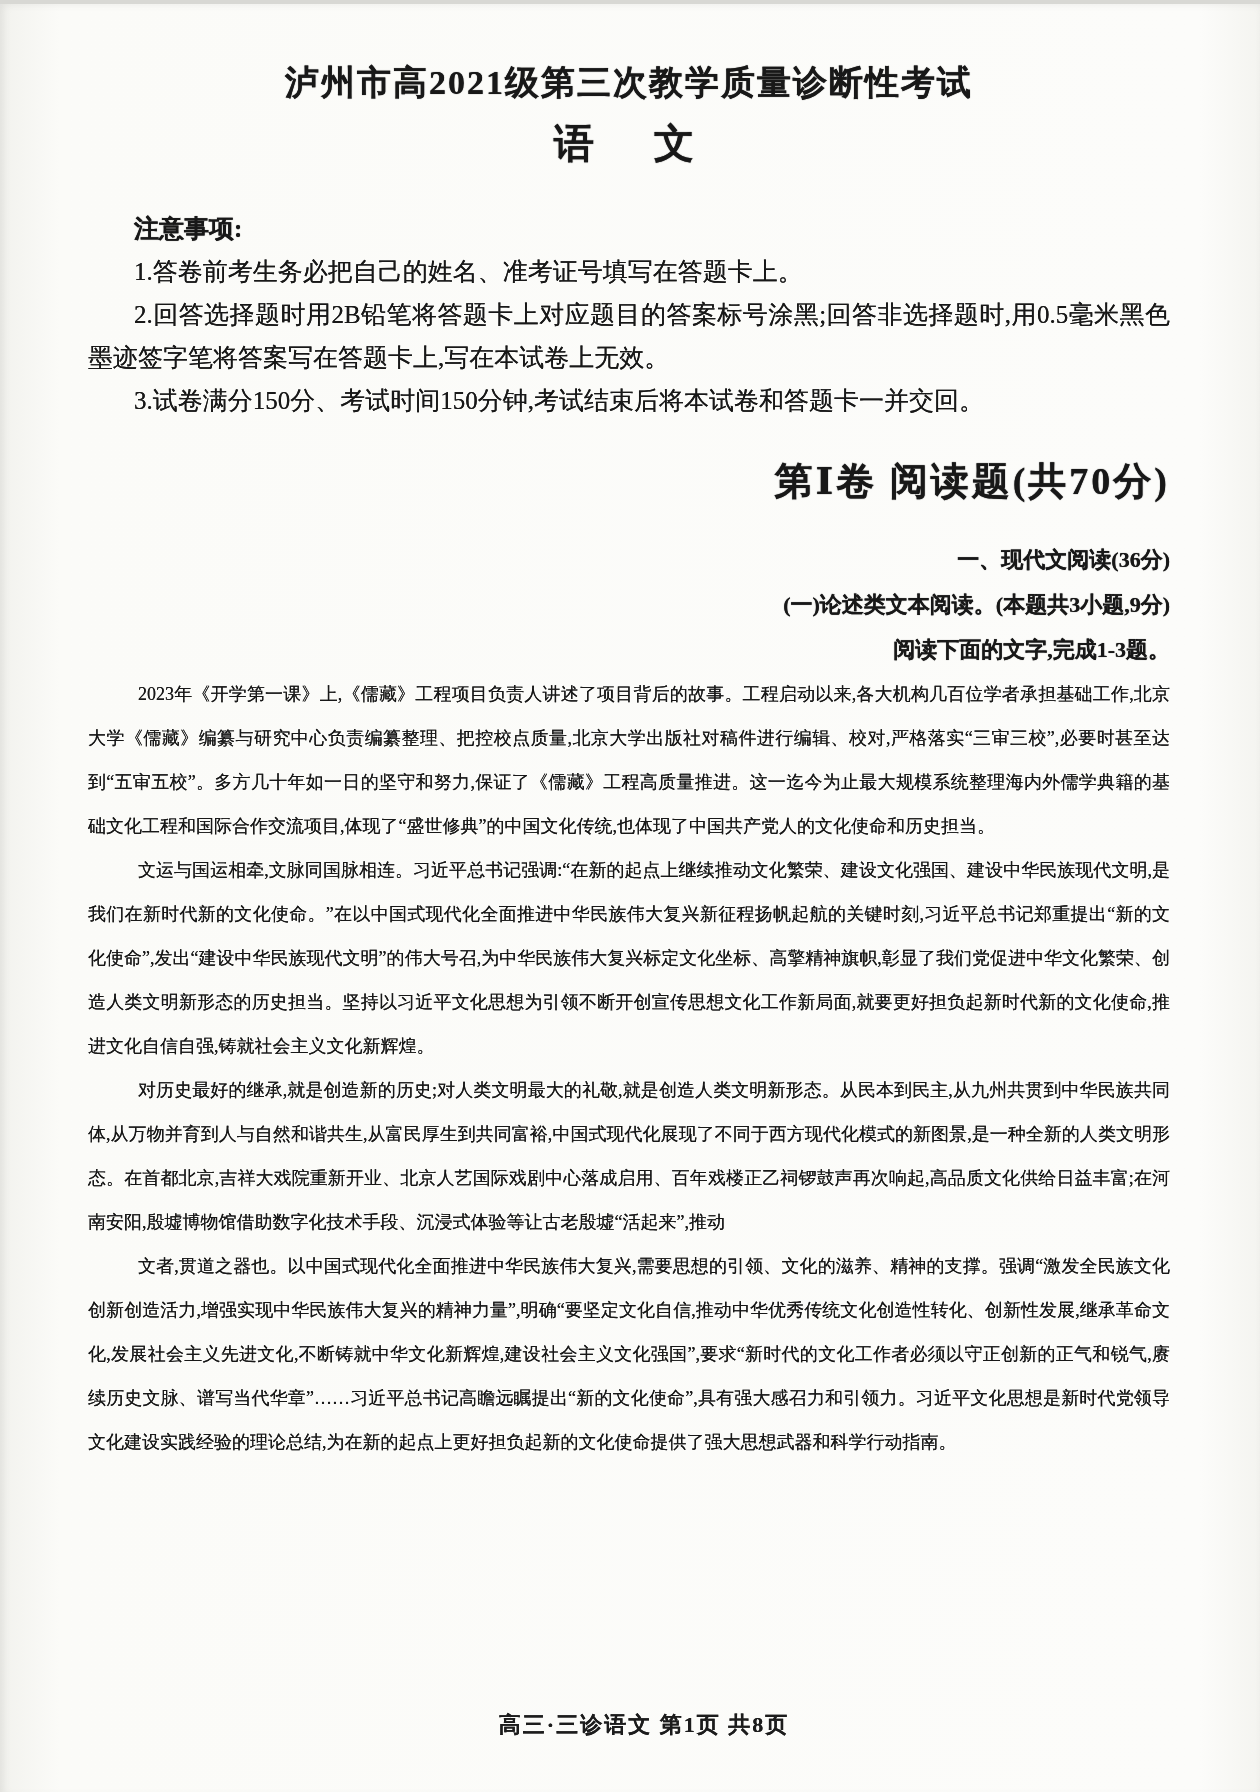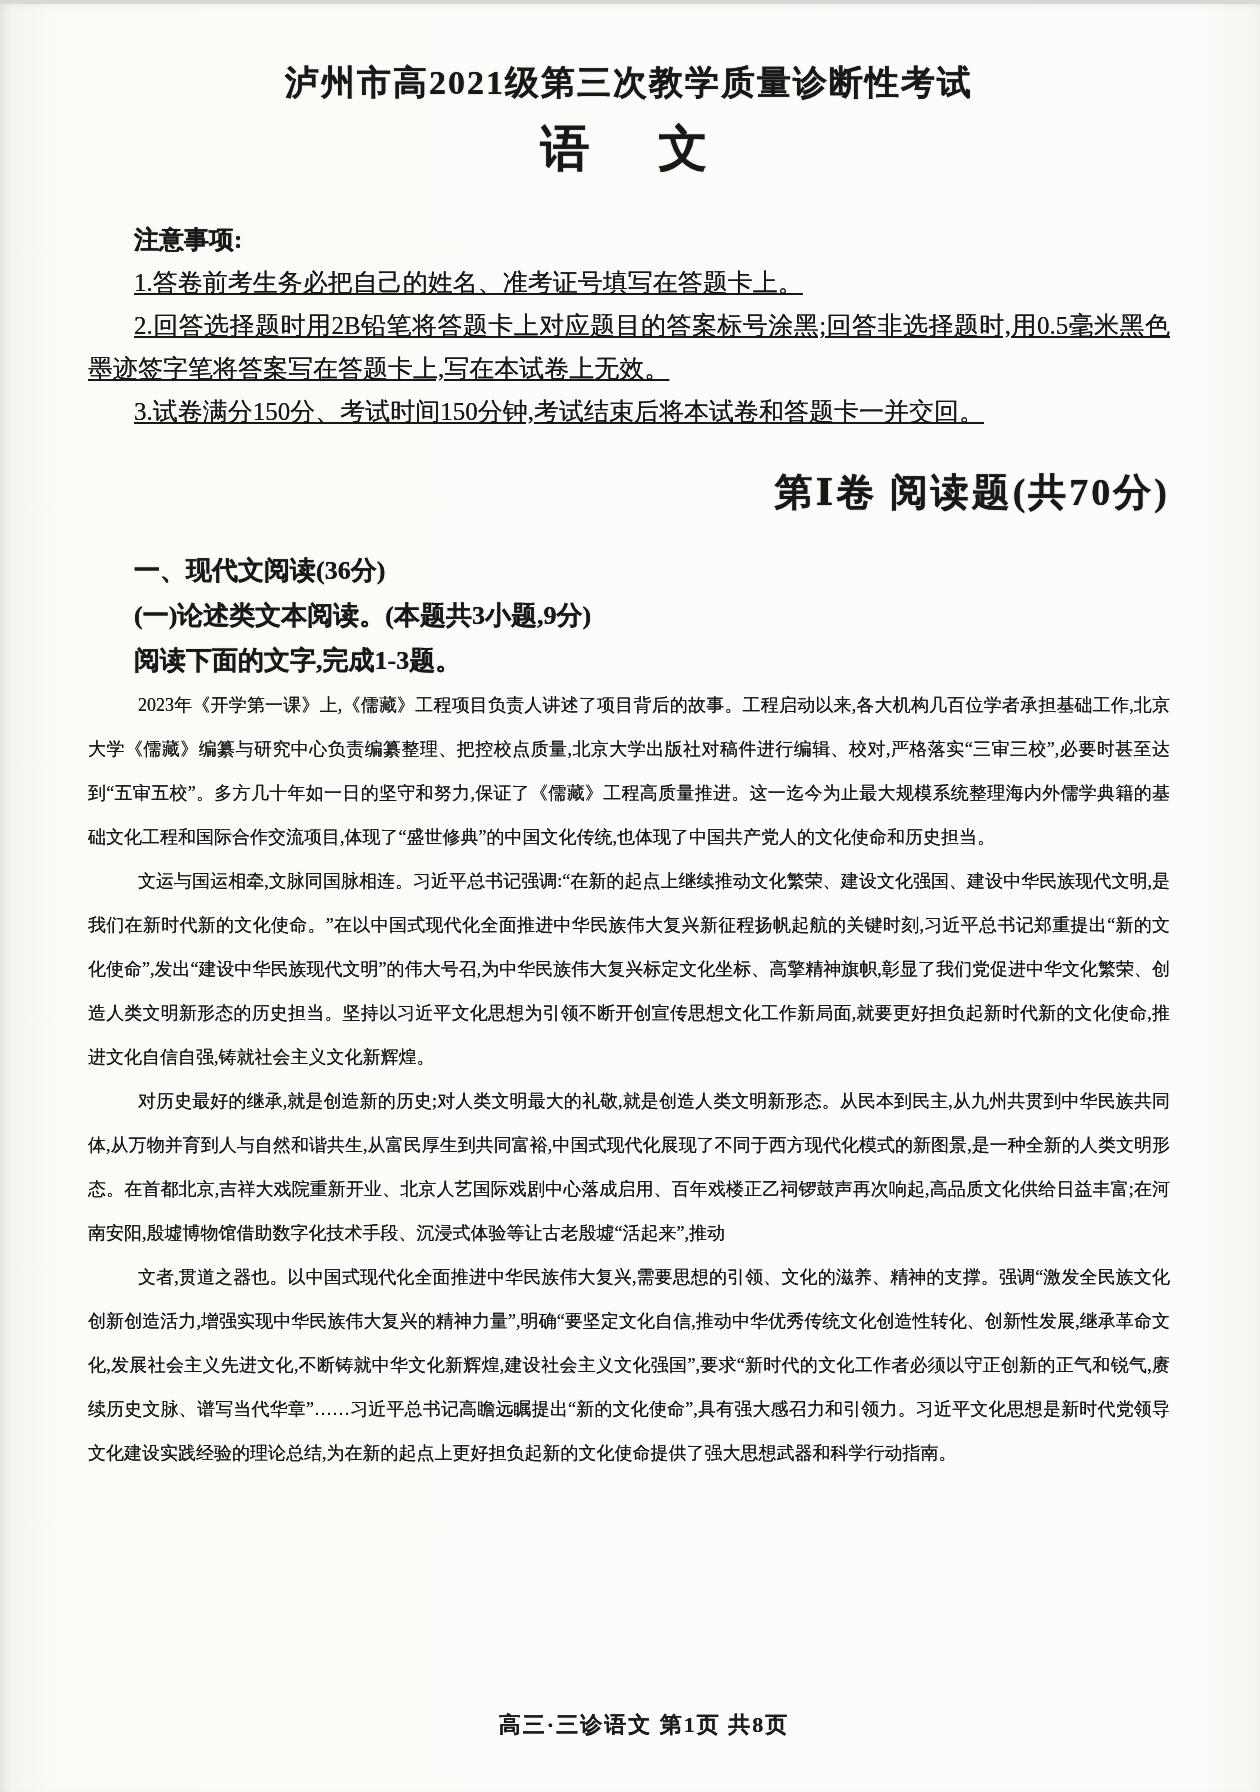--- a/index.html
+++ b/index.html
@@ -24,21 +24,21 @@
   .exam-title {
     margin: 0;
     font-size: 34px;
     font-weight: 700;
     text-align: center;
     letter-spacing: 2px;
     text-shadow: 0 0 0.8px #111;
   }
   .subject-title {
     margin: 10px 0 0 0;
-    font-size: 49px;
+    font-size: 40px;
     font-weight: 700;
     text-align: center;
     letter-spacing: 10px;
     text-shadow: 0 0 1px #111;
   }
   .notice {
     margin-top: 36px;
     font-size: 25px;
     line-height: 43px;
   }
@@ -46,35 +46,35 @@
     margin: 0 0 0 46px;
     font-weight: 700;
     text-shadow: 0 0 0.7px #111;
   }
   .notice-item {
     margin: 0;
     text-indent: 46px;
     text-align: justify;
     word-break: break-all;
     text-shadow: 0 0 0.5px #222;
-    text-decoration: underline;
   }
   .part-title {
     margin: 34px 0 30px 0;
     font-size: 38px;
     font-weight: 700;
     text-align: right;
     letter-spacing: 3px;
     text-shadow: 0 0 1px #111;
   }
   .sec-head, .sub-head {
     margin: 0 0 0 46px;
-    font-size: 26px;
+    font-size: 22px;
     line-height: 45px;
     text-shadow: 0 0 0.7px #111;
+    text-align: right;
   }
   .sec-head { font-weight: 700; }
   .sub-head { font-weight: 600; }
   .body-para {
     margin: 0;
     font-size: 18px;
     line-height: 44px;
     text-align: justify;
     text-indent: 50px;
     word-break: break-all;

